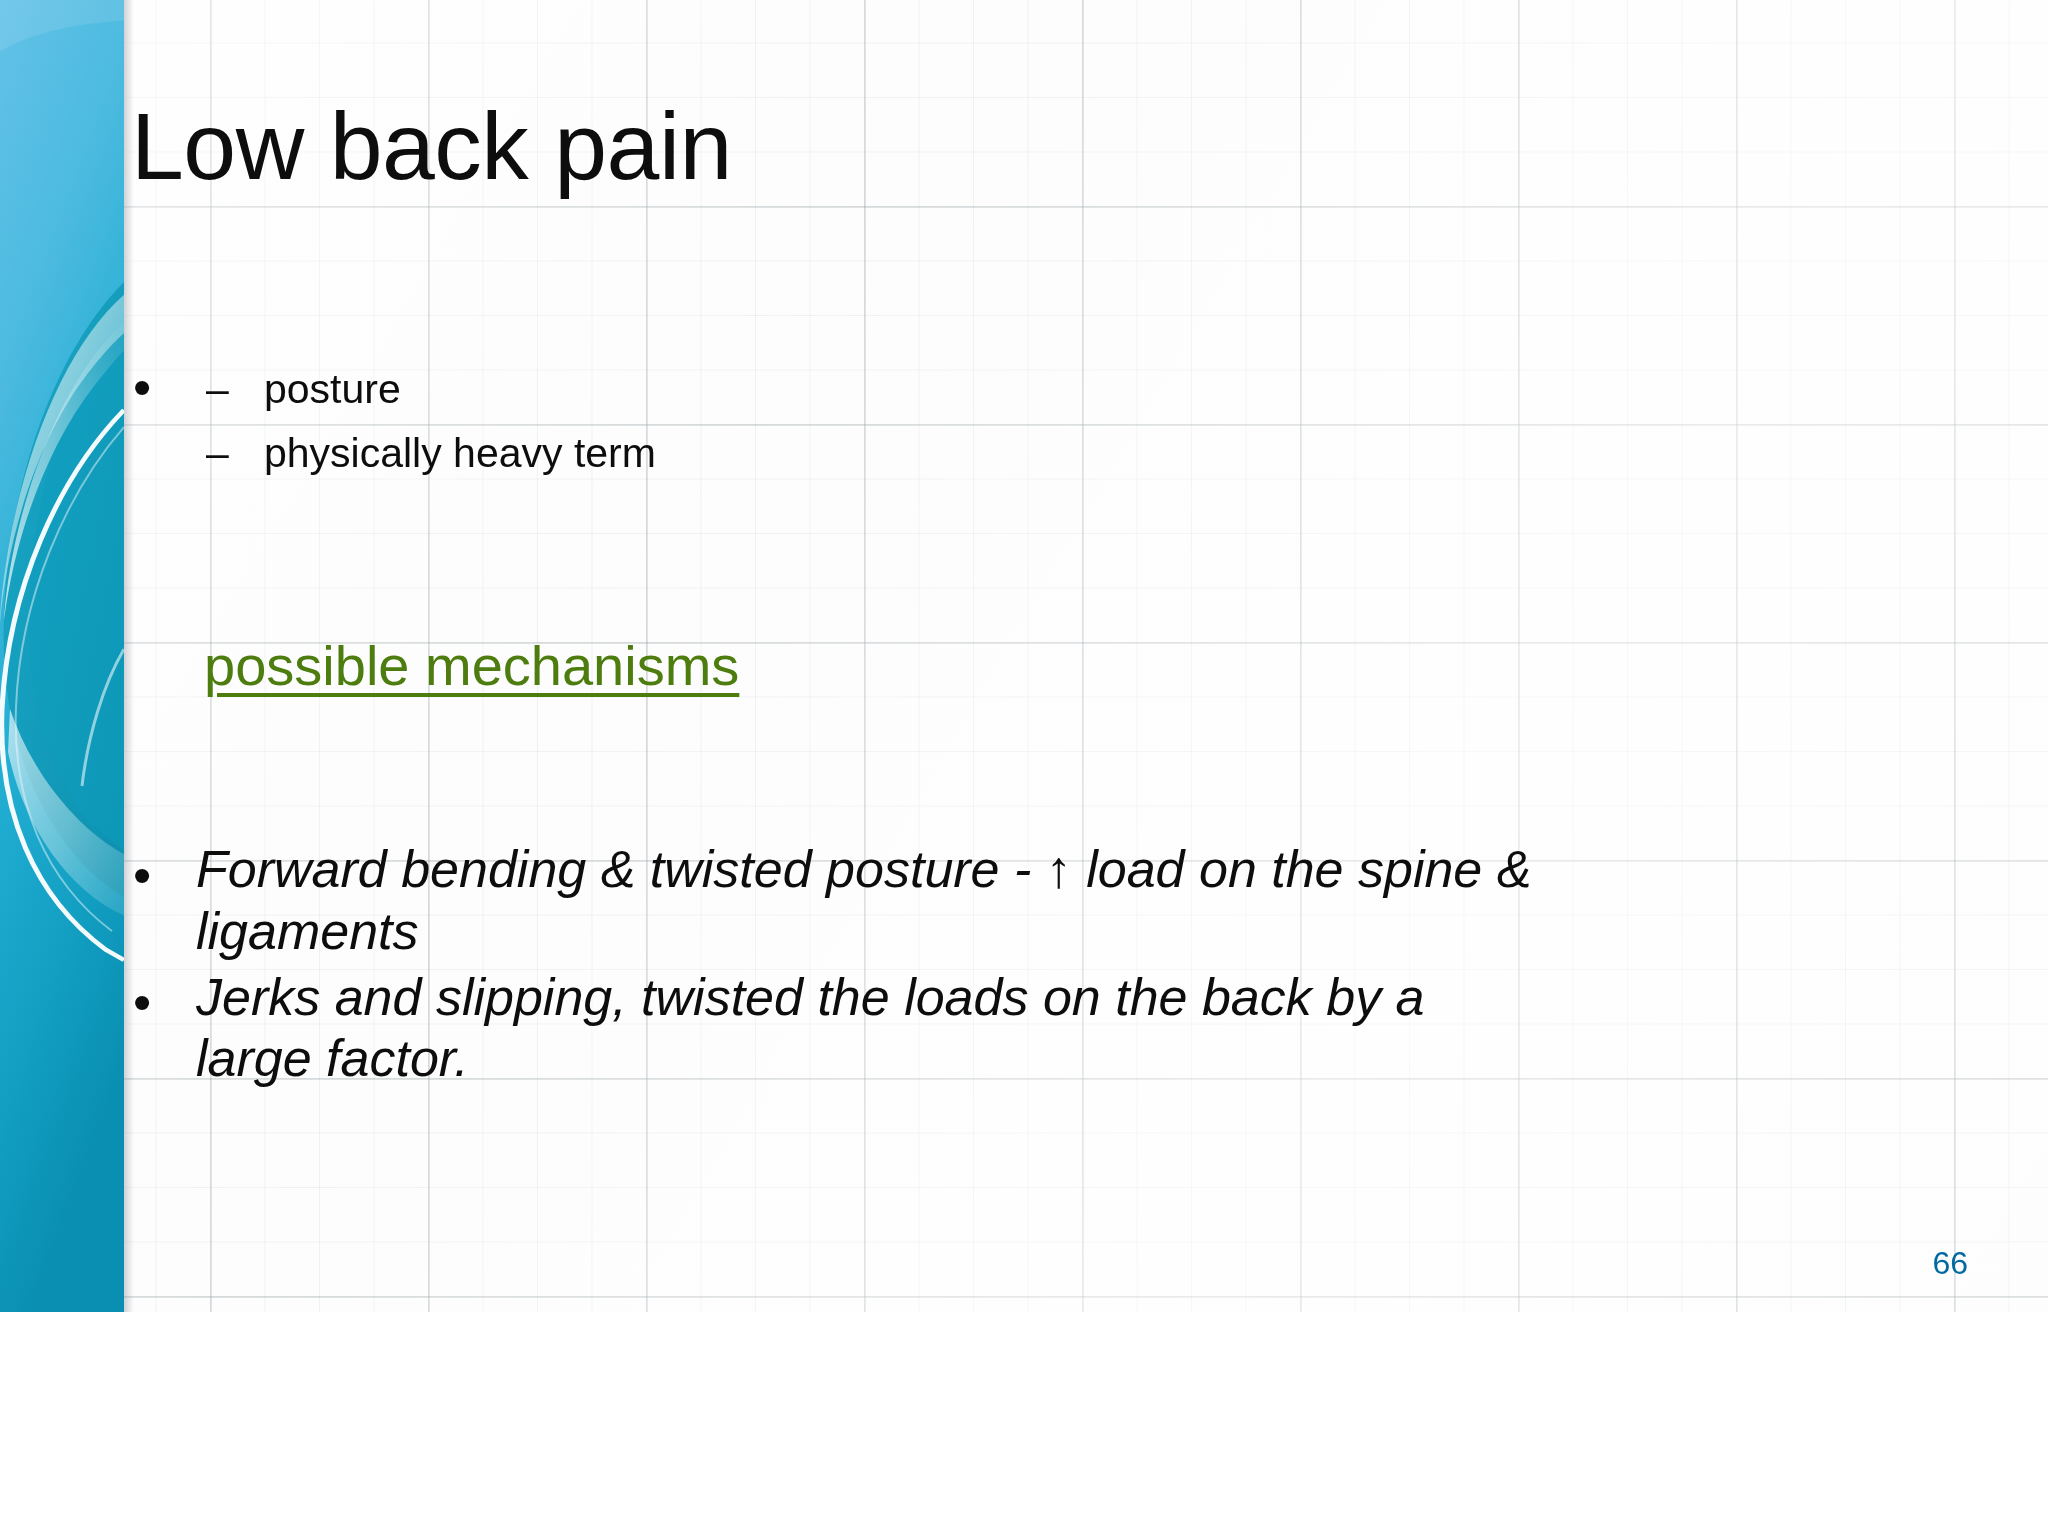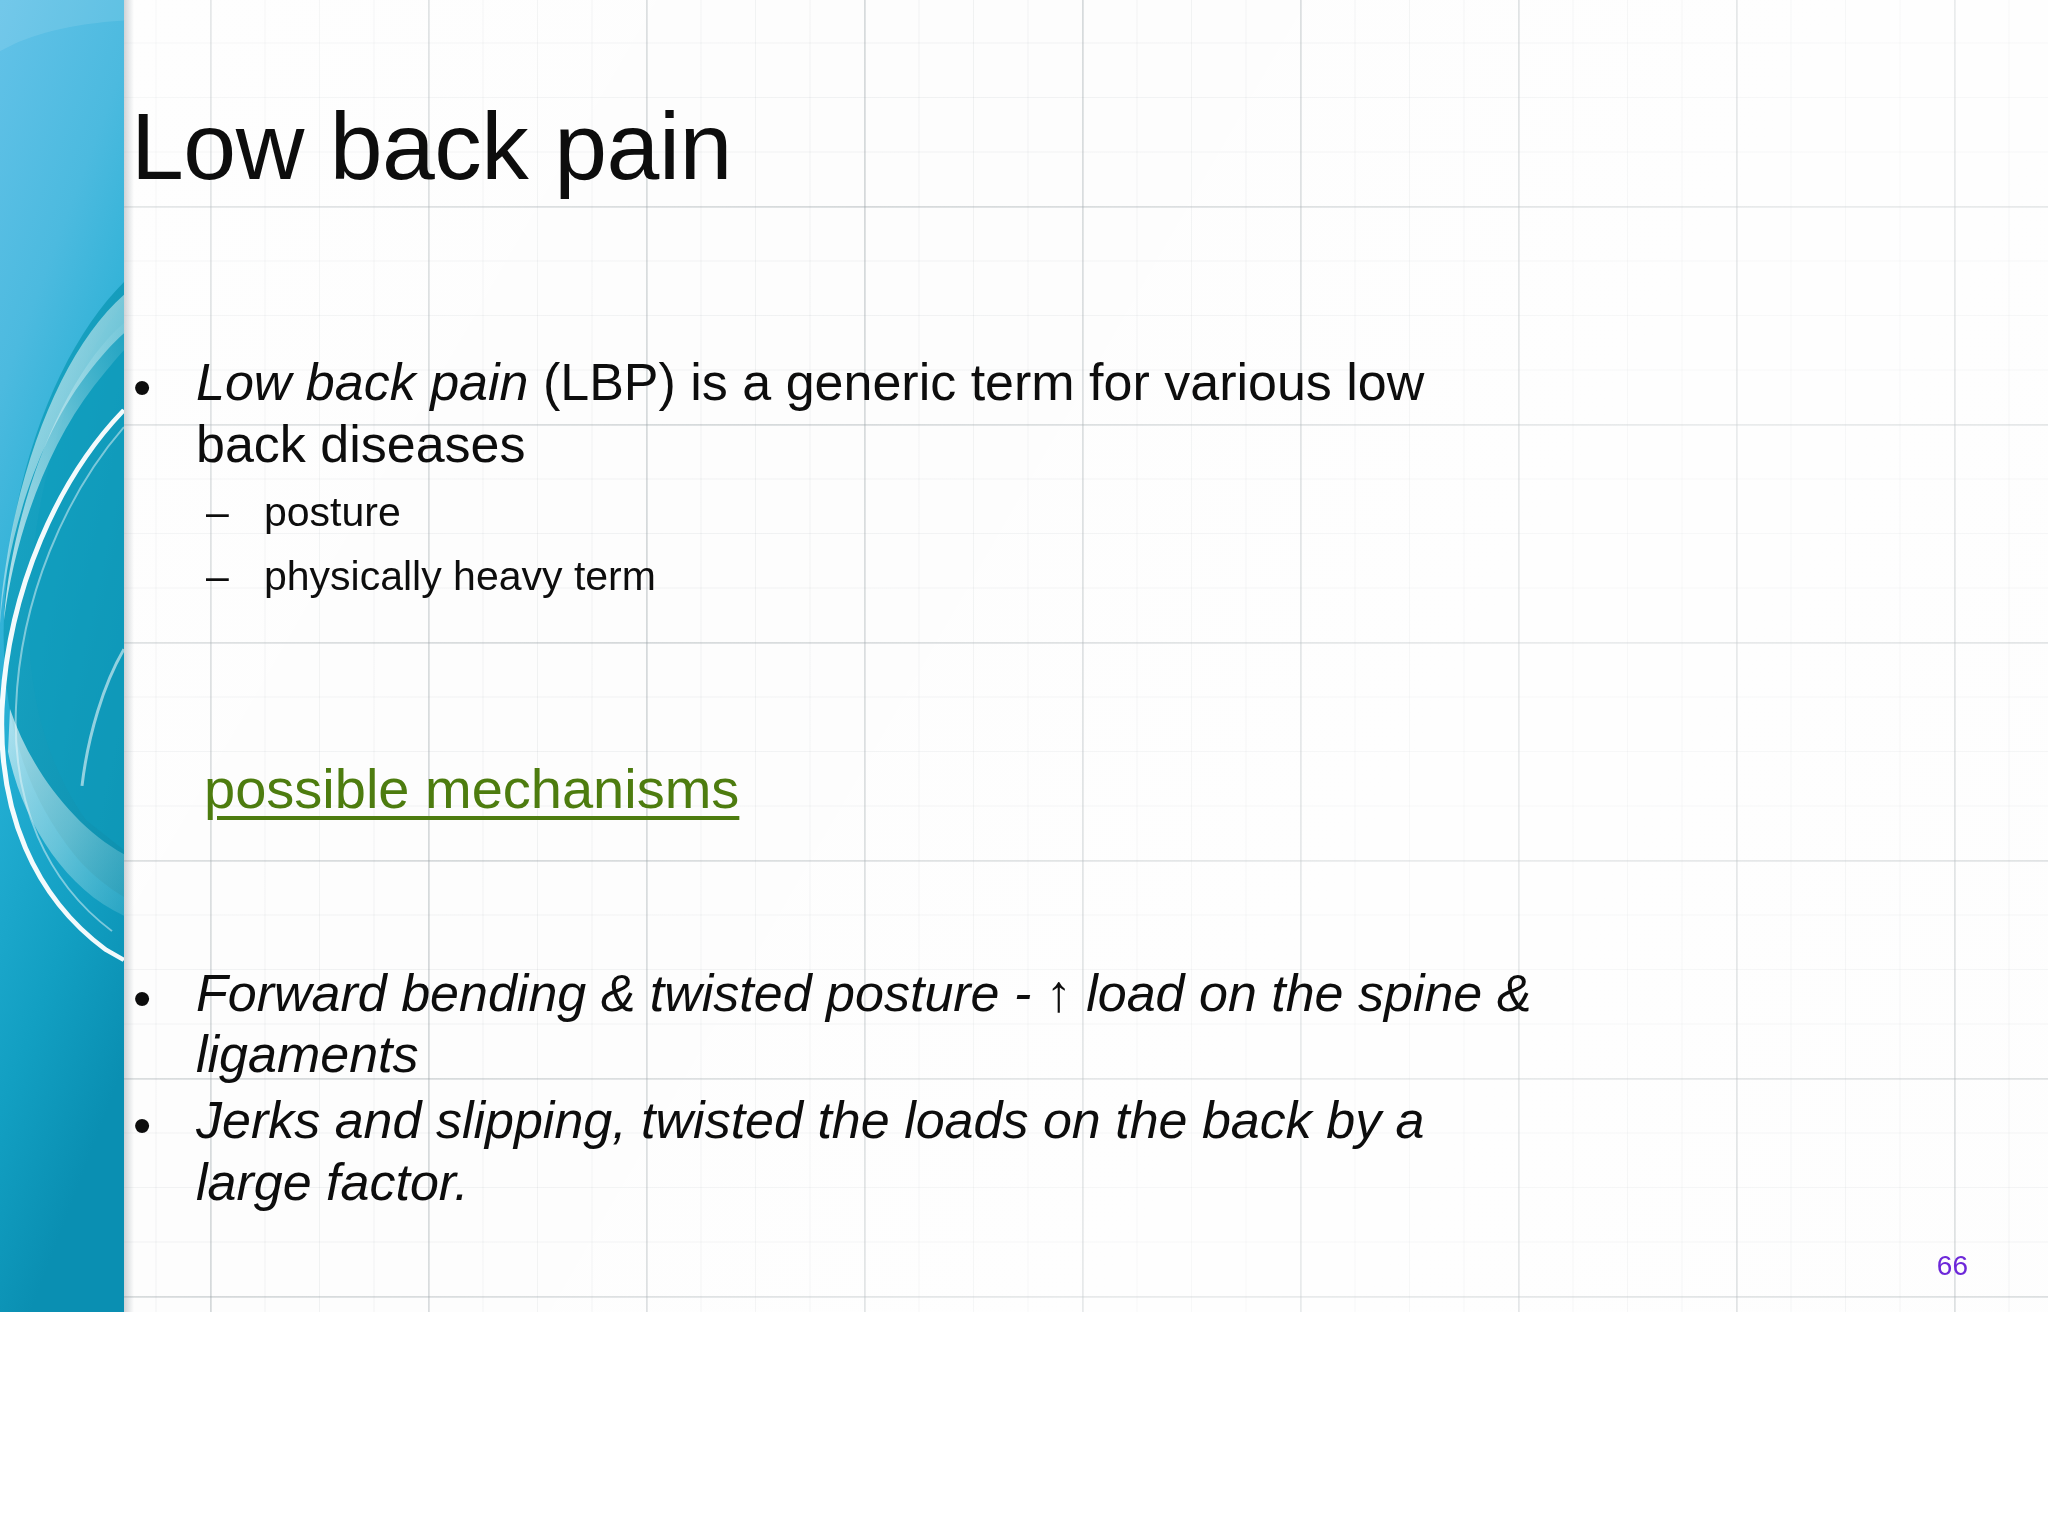--- a/index.html
+++ b/index.html
@@ -145,22 +145,22 @@
   .gap-after-mech { height: 140px; }
 
   em.lbp {
     font-style: italic;
   }
 
   .page-number {
     position: absolute;
     right: 80px;
     bottom: 30px;
-    font-size: 28px;
-    color: #6d28d9;
+    font-size: 32px;
+    color: #0369a1;
   }
 </style>
 </head>
 <body>
 
 <div class="slide">
 
   <div class="grid-bg"></div>
   <div class="grid-sheen"></div>
 
@@ -211,21 +211,20 @@
   <div class="band-edge"></div>
 
   <div class="content">
 
     <div class="title">Low back pain</div>
 
     <div class="body-block">
 
       <div class="bullet-l1">
         <span class="dot">•</span>
-        <span class="txt"><em class="lbp">Low back pain</em><span> (LBP) is a generic term for various low back diseases</span></span>
       </div>
 
       <div class="sub-list">
         <div class="bullet-l2">
           <span class="dash">–</span>
           <span>posture</span>
         </div>
         <div class="bullet-l2">
           <span class="dash">–</span>
           <span>physically heavy term</span>

